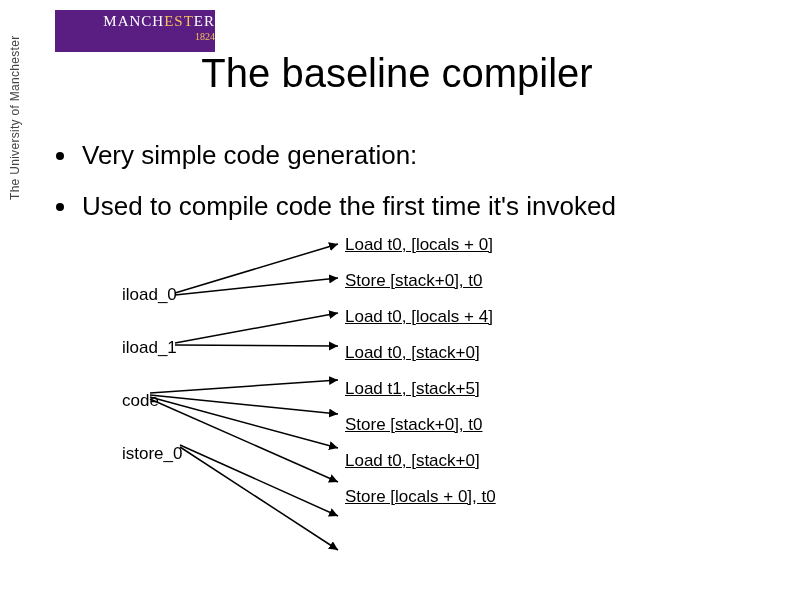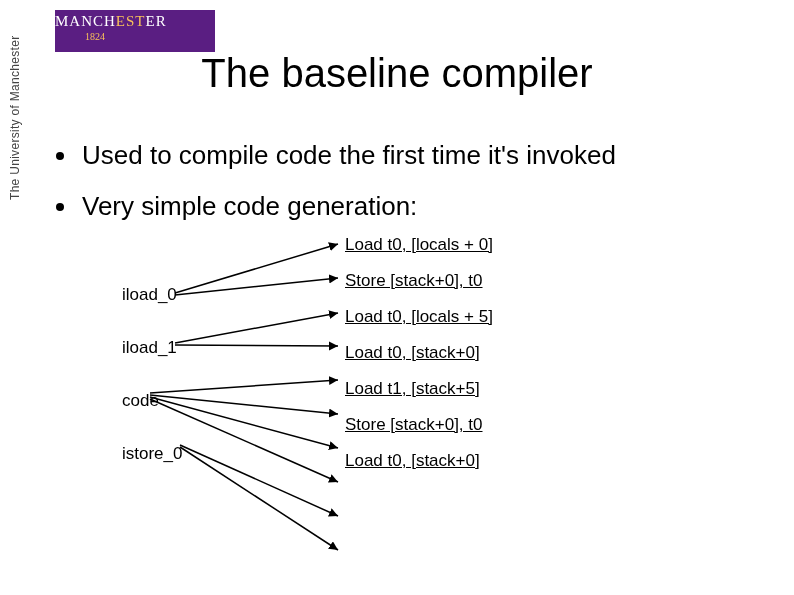--- a/index.html
+++ b/index.html
@@ -23,21 +23,21 @@
     letter-spacing: 0.3px;
   }
   .logo-box {
     position: absolute;
     left: 55px;
     top: 10px;
     width: 160px;
     height: 42px;
     background: #5a1e82;
     color: #fff;
-    text-align: left;
+    text-align: right;
     padding-top: 3px;
   }
   .logo-main {
     font-size: 15px;
     letter-spacing: 1px;
     font-family: Georgia, 'Times New Roman', serif;
   }
   .logo-main .est { color: #f8c15a; }
   .logo-year {
     font-size: 10px;
@@ -115,43 +115,44 @@
     <span>MANCH</span><span class="est">EST</span><span>ER</span>
   </div>
   <div class="logo-year">1824</div>
 </div>
 
 <div class="title">The baseline compiler</div>
 
 <div class="bullets">
   <div class="bullet-row">
     <div class="bullet-dot"></div>
-    <div class="bullet-text">Used to compile code the first time it's invoked</div>
+    <div class="bullet-text">Very simple code generation:</div>
   </div>
   <div class="bullet-row">
     <div class="bullet-dot"></div>
-    <div class="bullet-text">Very simple code generation:</div>
+    <div class="bullet-text">Used to compile code the first time it's invoked</div>
   </div>
 </div>
 
 <div class="bytecode-col">
   <div class="bytecode-item">iload_0</div>
   <div class="bytecode-item">iload_1</div>
   <div class="bytecode-item">code</div>
   <div class="bytecode-item">istore_0</div>
 </div>
 
 <div class="output-col">
   <div class="output-item">Load t0, [locals + 0]</div>
   <div class="output-item">Store [stack+0], t0</div>
-  <div class="output-item">Load t0, [locals + 5]</div>
+  <div class="output-item">Load t0, [locals + 4]</div>
   <div class="output-item">Load t0, [stack+0]</div>
   <div class="output-item">Load t1, [stack+5]</div>
   <div class="output-item">Store [stack+0], t0</div>
   <div class="output-item">Load t0, [stack+0]</div>
+  <div class="output-item">Store [locals + 0], t0</div>
 </div>
 
 <svg class="arrows" width="794" height="595">
   <defs>
     <marker id="ah" markerWidth="8" markerHeight="8" refX="6" refY="3" orient="auto">
       <path d="M0,0 L6,3 L0,6 Z" fill="#000"></path>
     </marker>
   </defs>
 
   <line x1="175" y1="293" x2="338" y2="244" stroke="#000" stroke-width="1.5" marker-end="url(#ah)"></line>

